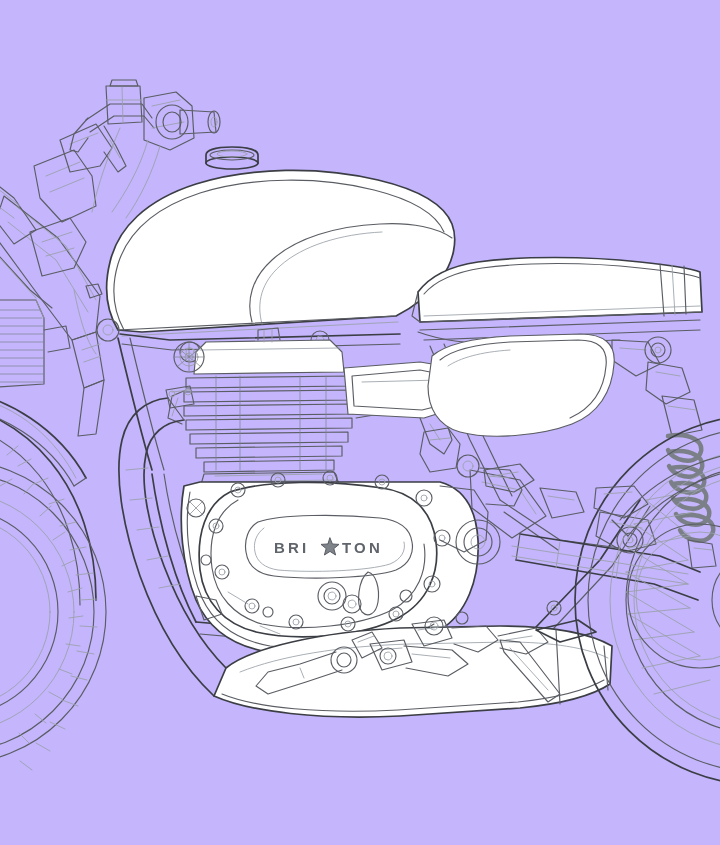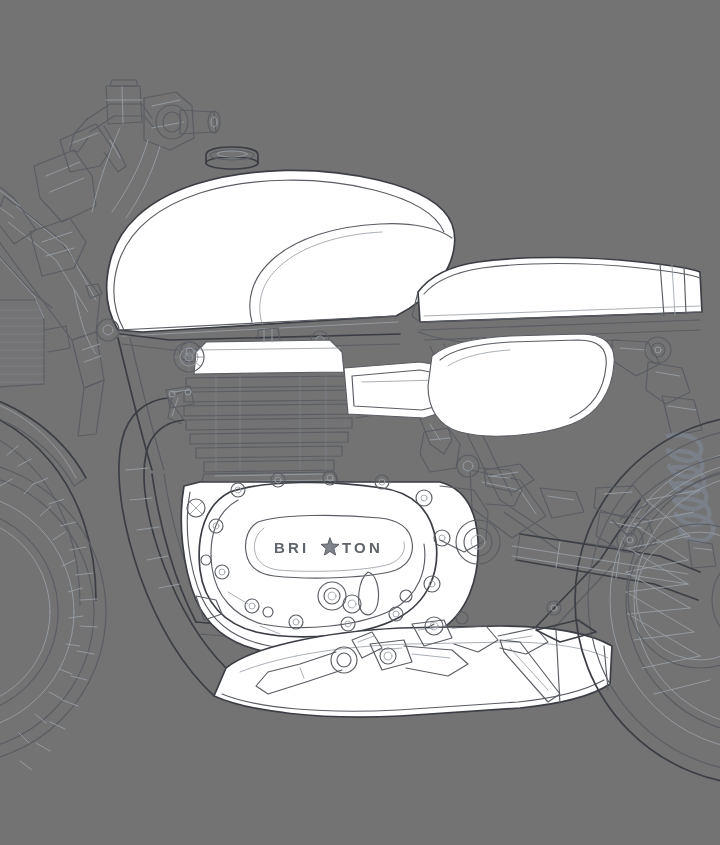--- a/index.html
+++ b/index.html
@@ -1,19 +1,19 @@
 <!DOCTYPE html>
 <html><head>
 <meta charset="utf-8">
 <title>Brixton Motorcycle Line Drawing</title>
 <style>
   html,body{margin:0;padding:0;background:#ffffff;}
   body{width:720px;height:845px;overflow:hidden;
        font-family:"Liberation Sans", sans-serif;}
-  #stage{position:relative;width:720px;height:845px;background:#737373;}
+  #stage{position:relative;width:720px;height:845px;background:#c4b5fd;}
   #stage svg{position:absolute;top:0;left:0;}
   .ln{fill:none;stroke:#5a5d63;stroke-width:1.15;stroke-linecap:round;stroke-linejoin:round;}
   .ln-b{fill:none;stroke:#3b3e44;stroke-width:1.7;stroke-linecap:round;stroke-linejoin:round;}
   .ln-t{fill:none;stroke:#9aa0a8;stroke-width:0.85;stroke-linecap:round;stroke-linejoin:round;}
   .ln-f{fill:none;stroke:#7d838b;stroke-width:0.7;stroke-linecap:round;stroke-linejoin:round;}
   .fillw{fill:#ffffff;}
   .logo-text{font-family:"Liberation Sans", sans-serif;font-size:15px;
        font-weight:bold;letter-spacing:3.2px;fill:#60646b;}
 </style>
 </head>

